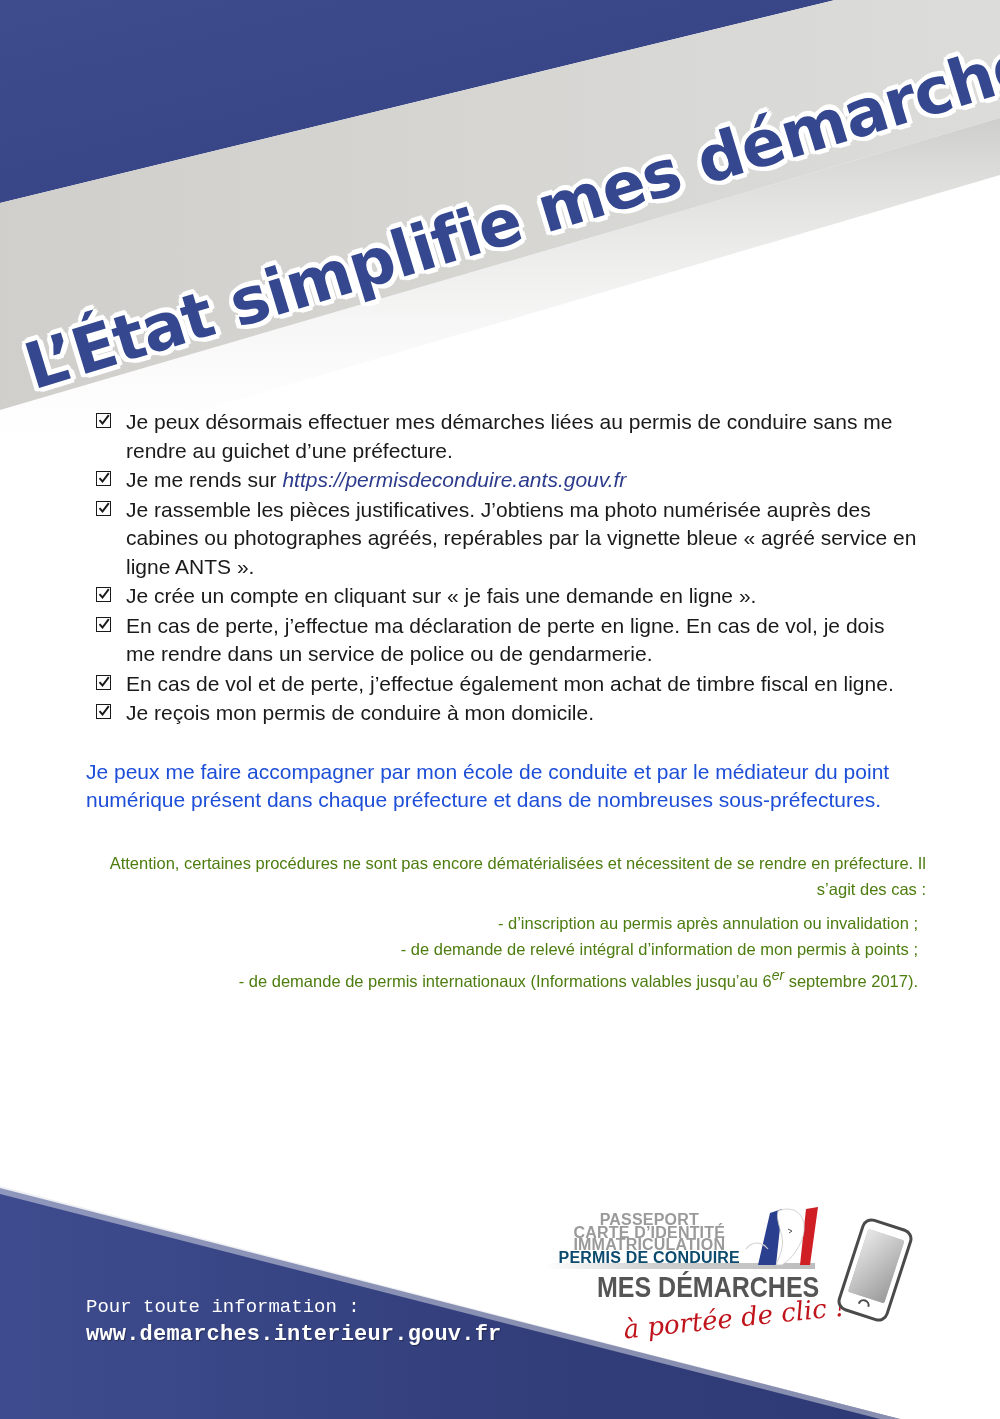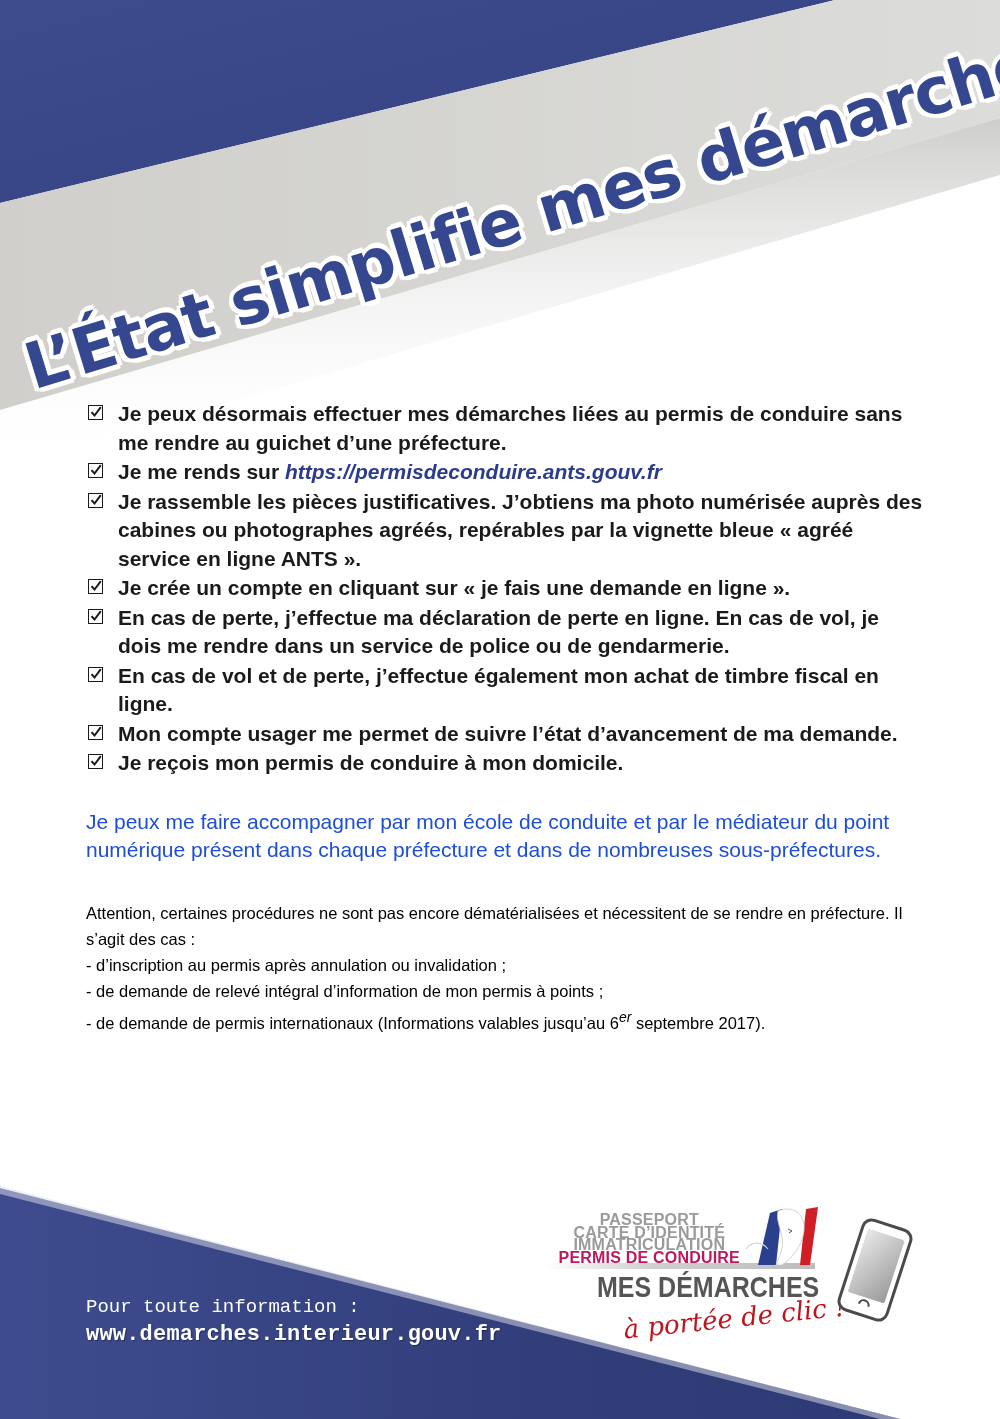--- a/index.html
+++ b/index.html
@@ -23,59 +23,59 @@
       -webkit-text-stroke: 0px;
       text-shadow:
         4px 0 0 #fff, -4px 0 0 #fff, 0 4px 0 #fff, 0 -4px 0 #fff,
         3px 3px 0 #fff, -3px -3px 0 #fff, 3px -3px 0 #fff, -3px 3px 0 #fff,
         5px 2px 0 #fff, -5px 2px 0 #fff, 2px 5px 0 #fff, 2px -5px 0 #fff;
     }
     .content {
       position: absolute; left: 86px; top: 400px; width: 840px;
       font-family: "Liberation Sans", sans-serif;
     }
-    .check-list { list-style: none; margin: 0; padding: 0; font-weight: bold; }
+    .check-list { list-style: none; margin: 8px; padding: 0; }
     .check-item {
       position: relative; padding-left: 32px;
       font-size: 21px; line-height: 28.5px; color: #1a1a1a;
       margin-bottom: 1px;
     }
     .checkbox {
       position: absolute; left: 2px; top: 5px;
       width: 15px; height: 15px; border: 1.6px solid #1a1a1a;
       box-sizing: border-box;
     }
     .checkbox svg { position: absolute; left: 1px; top: 0px; }
     .link { color: #2c3b8c; font-style: italic; }
     .para {
       font-size: 21px; line-height: 28.5px; margin-top: 30px; color: #1d4ed8;
     }
     .note {
-      margin-top: 35px; font-size: 16.5px; line-height: 26px; color: #000000;
-    }
-    .note-list { list-style: none; margin: 0; padding: 0; }
+      margin-top: 35px; font-size: 16.5px; line-height: 26px; color: #4d7c0f; text-align: right;
+    }
+    .note-list { list-style: none; margin: 8px; padding: 0; }
     .note-list li { font-size: 16.5px; line-height: 26px; }
     sup { font-size: 14px; vertical-align: 7px; font-style: italic; }
     .footer-info {
       position: absolute; left: 86px; top: 1294px;
       font-family: Liberation Mono, monospace; color: #ffffff;
     }
     .footer-label { font-size: 19px; line-height: 26px; }
     .footer-url { font-size: 22px; font-weight: bold; line-height: 30px; letter-spacing: 0.2px;
       text-shadow: 1px 1px 1px rgba(0,0,0,0.35); }
     .logo {
       position: absolute; left: 545px; top: 1205px; width: 380px; height: 150px;
     }
     .logo-lines {
       position: absolute; right: 185px; top: 9px; text-align: center;
       font-family: "Liberation Sans", sans-serif; font-weight: bold;
       font-size: 16px; line-height: 12.5px; letter-spacing: 0.2px;
     }
     .logo-grey { color: #9a9a9a; }
-    .logo-red { color: #be185d; }
+    .logo-red { color: #0c4a6e; }
     .logo-main {
       position: absolute; left: 52px; top: 66px;
       font-family: "Liberation Sans", sans-serif; font-weight: bold;
       font-size: 25px; color: #555555; letter-spacing: 0px;
       transform: scaleY(1.15); transform-origin: left top;
     }
     .logo-script {
       position: absolute; left: 78px; top: 98px;
       font-family: "DejaVu Serif", serif; font-style: italic;
       font-size: 26px; color: #c0141c;
@@ -168,28 +168,20 @@
         </span>
       <span>En cas de perte, j’effectue ma déclaration de perte en ligne. En cas de vol, je dois me rendre dans un service de police ou de gendarmerie.</span>
     </li>
     <li class="check-item">
       <span class="checkbox">
           <svg width="12" height="12" viewBox="0 0 12 12">
             <path d="M1.5 6.2 L4.5 9.5 L10.8 1.2" fill="none" stroke="#1a1a1a" stroke-width="2"></path>
           </svg>
         </span>
       <span>En cas de vol et de perte, j’effectue également mon achat de timbre fiscal en ligne.</span>
-    </li>
-    <li class="check-item">
-      <span class="checkbox">
-          <svg width="12" height="12" viewBox="0 0 12 12">
-            <path d="M1.5 6.2 L4.5 9.5 L10.8 1.2" fill="none" stroke="#1a1a1a" stroke-width="2"></path>
-          </svg>
-        </span>
-      <span>Mon compte usager me permet de suivre l’état d’avancement de ma demande.</span>
     </li>
     <li class="check-item">
       <span class="checkbox">
           <svg width="12" height="12" viewBox="0 0 12 12">
             <path d="M1.5 6.2 L4.5 9.5 L10.8 1.2" fill="none" stroke="#1a1a1a" stroke-width="2"></path>
           </svg>
         </span>
       <span>Je reçois mon permis de conduire à mon domicile.</span>
     </li>
   </ul>

